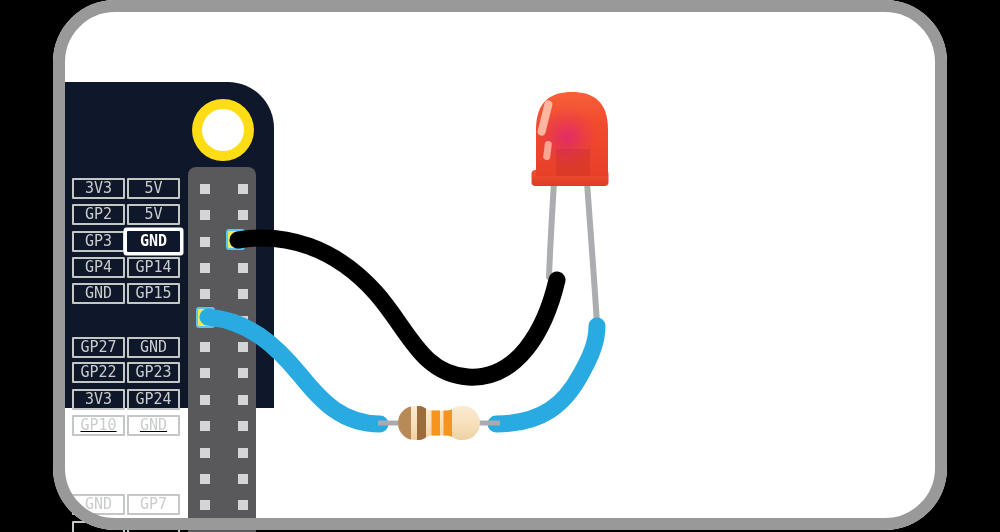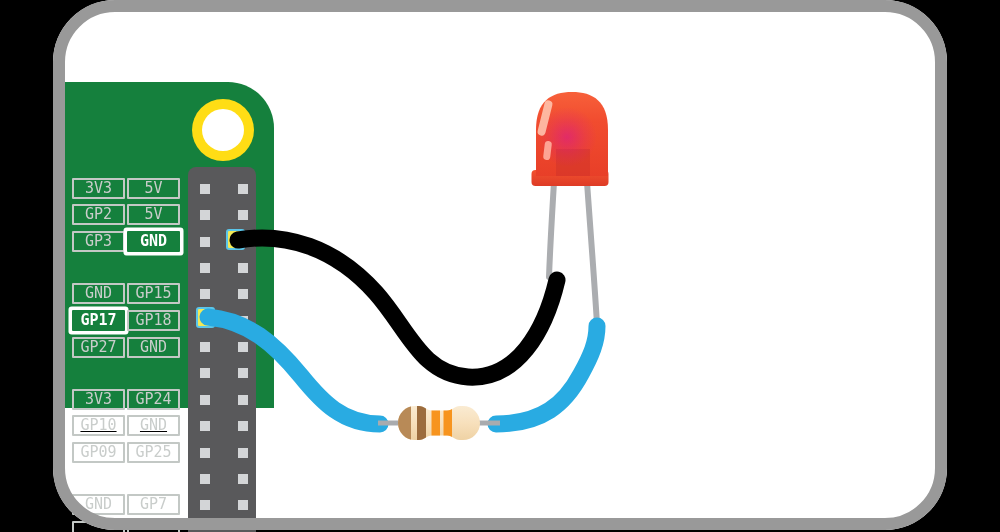--- a/index.html
+++ b/index.html
@@ -4,21 +4,21 @@
 <style>
   html,body{margin:0;padding:0;background:#000;}
   .canvas{position:relative;width:1000px;height:532px;background:#000;overflow:hidden;
           font-family:"DejaVu Sans Mono", monospace;}
   .card-fill{position:absolute;left:53px;top:0;width:894px;height:530px;
              background:#fff;border-radius:62px;}
   .card-border{position:absolute;left:53px;top:0;width:894px;height:530px;
                border:12px solid #999999;border-radius:62px;box-sizing:border-box;
                background:transparent;z-index:5;pointer-events:none;}
   .board{position:absolute;left:63px;top:82px;width:211px;height:326px;
-         background:#15803d;border-radius:0 46px 0 0;z-index:2;}
+         background:#0f172a;border-radius:0 46px 0 0;z-index:2;}
   .hole{position:absolute;left:129px;top:17px;width:62px;height:62px;border-radius:50%;
         background:#FFDD15;display:flex;align-items:center;justify-content:center;}
   .hole-inner{width:42px;height:42px;border-radius:50%;background:#fff;}
   .pin-table{position:absolute;left:9px;top:96px;width:112px;height:354px;}
   .pin-row{position:absolute;left:0;display:flex;}
   .pin-cell{width:53px;height:21px;margin-right:2px;border:2px solid #C3C8C5;
             box-sizing:border-box;display:flex;align-items:center;justify-content:center;
             font-size:15px;line-height:15px;color:#C9CDCB;border-radius:1px;}
   .pin-cell.hl{border-color:transparent;box-shadow:0 0 0 3.5px #ffffff;
                color:#ffffff;font-weight:bold;}
@@ -46,43 +46,43 @@
           <div class="pin-cell">5V</div>
         </div>
         <div class="pin-row" style="top: 26.35px;">
           <div class="pin-cell">GP2</div>
           <div class="pin-cell">5V</div>
         </div>
         <div class="pin-row" style="top: 52.7px;">
           <div class="pin-cell">GP3</div>
           <div class="pin-cell hl">GND</div>
         </div>
+        <div class="pin-row" style="top: 79.05px;">
+          <div class="pin-cell">GP4</div>
+          <div class="pin-cell">GP14</div>
+        </div>
         <div class="pin-row" style="top: 105.4px;">
           <div class="pin-cell">GND</div>
           <div class="pin-cell">GP15</div>
         </div>
-        <div class="pin-row" style="top: 131.75px;">
-          <div class="pin-cell hl">GP17</div>
-          <div class="pin-cell">GP18</div>
-        </div>
         <div class="pin-row" style="top: 159px;">
           <div class="pin-cell">GP27</div>
           <div class="pin-cell">GND</div>
+        </div>
+        <div class="pin-row" style="top: 184.45px;">
+          <div class="pin-cell">GP22</div>
+          <div class="pin-cell">GP23</div>
         </div>
         <div class="pin-row" style="top: 210.8px;">
           <div class="pin-cell">3V3</div>
           <div class="pin-cell">GP24</div>
         </div>
         <div class="pin-row" style="top: 237.15px; text-decoration: underline;">
           <div class="pin-cell">GP10</div>
           <div class="pin-cell">GND</div>
-        </div>
-        <div class="pin-row" style="top: 263.5px;">
-          <div class="pin-cell">GP09</div>
-          <div class="pin-cell">GP25</div>
         </div>
         <div class="pin-row" style="top: 316.2px;">
           <div class="pin-cell">GND</div>
           <div class="pin-cell">GP7</div>
         </div>
         <div class="pin-row" style="top: 342.55px;">
           <div class="pin-cell"></div>
           <div class="pin-cell"></div>
         </div>
       </div>

